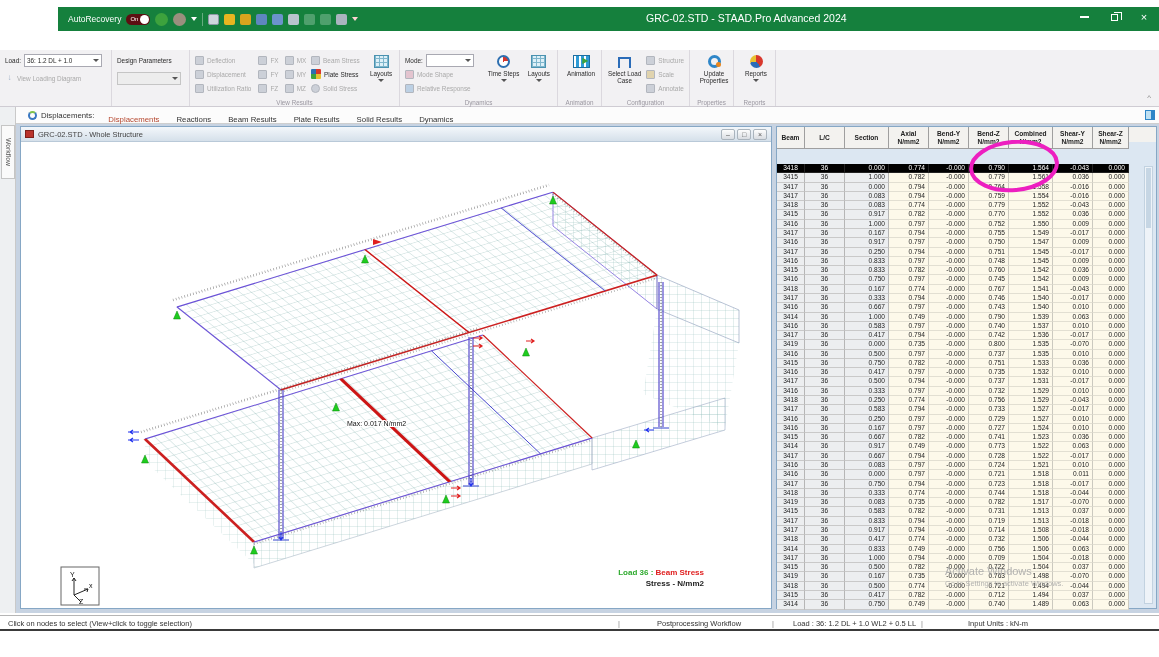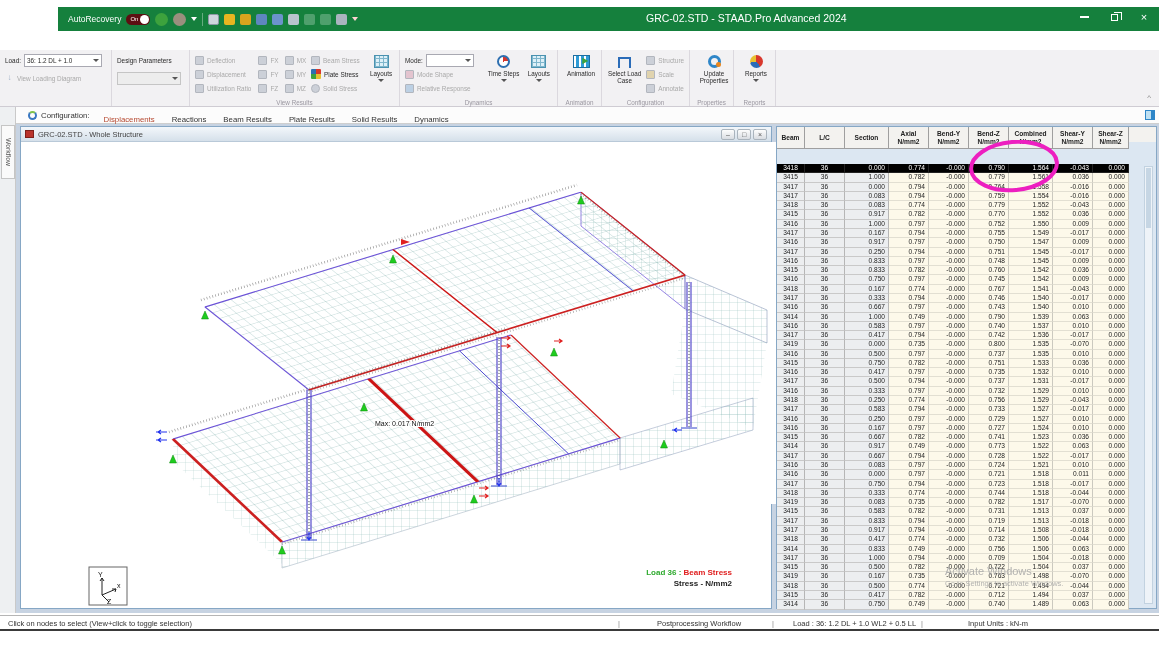--- a/index.html
+++ b/index.html
@@ -81,21 +81,21 @@
 
   
   .mdi { position:absolute; left:16px; top:124px; width:1143px; height:489px; background:#c7d3e2; }
 
   
   .viewpanel { position:absolute; left:4px; top:2px; width:752px; height:483px; border:1px solid #86a7c5; background:#fff; }
   .ptitle { height:15px; background:linear-gradient(#f3f7fb,#d5e0ea); border-bottom:1px solid #b9c9d8; display:flex; align-items:center; padding:0 4px; font-size:7.5px; color:#444; }
   .ptitle .pticon { width:9px; height:8px; background:#b9332c; border:1px solid #7e1f1a; margin-right:4px; }
   .ptitle .ptbtns { margin-left:auto; display:flex; gap:2px; }
   .ptbtn { width:14px; height:11px; background:linear-gradient(#fdfdfd,#d9dde2); border:1px solid #aab4bd; border-radius:2px; font-size:7px; color:#555; display:flex; align-items:center; justify-content:center; line-height:1; }
-  .canvas { position:relative; width:750px; height:362px; background:#fff;margin-left:28px; }
+  .canvas { position:relative; width:750px; height:362px; background:#fff; }
 
   
   .tablepanel { position:absolute; left:760px; top:2px; width:381px; height:483px; border:1px solid #86a7c5; background:#dce7f2; }
   .tbl-title { height:15px; background:linear-gradient(#f3f7fb,#d5e0ea); border-bottom:1px solid #b9c9d8; display:flex; align-items:center; padding:0 4px; font-size:7.5px; color:#333; }
   .tbl-title .tico { width:9px; height:8px; border:1px solid #3a7ea0; background:linear-gradient(#bfe3ef,#8fc6da); margin-right:4px; }
   .tcols { display:grid; grid-template-columns:28px 40px 44px 40px 40px 40px 44px 40px 36px; }
   .thead { height:22px; background:#f3f2ef; }
   .hcell { border-right:1px solid #9f9f9f; border-bottom:1px solid #9f9f9f; font-size:6.6px; font-weight:bold; color:#222; text-align:center; display:flex; flex-direction:column; justify-content:center; line-height:7.5px; overflow:hidden; }
   .hcell span:empty { display:none; }
   .tbody { position:absolute; left:0; top:37px; width:352px; height:446px; overflow:hidden; background:#fdf9ea; }
@@ -334,21 +334,21 @@
         <span class="cbarrow" style="width:0;height:0;border-left:3px solid transparent;border-right:3px solid transparent;border-top:3.5px solid #555;"></span>
       </div>
       <span class="rglabel">Reports</span>
     </div>
 
     <span class="ribbon-collapse">^</span>
   </div>
 
   <div class="flowbar">
     <span class="flow-ic"></span>
-    <span class="flow-prefix">Configuration:</span>
+    <span class="flow-prefix">Displacements:</span>
     <div class="flow-tabs">
       <span class="ftab active">Displacements</span>
       <span class="ftab">Reactions</span>
       <span class="ftab">Beam Results</span>
       <span class="ftab">Plate Results</span>
       <span class="ftab">Solid Results</span>
       <span class="ftab">Dynamics</span>
     </div>
     <span class="flow-right-ic"></span>
   </div>

